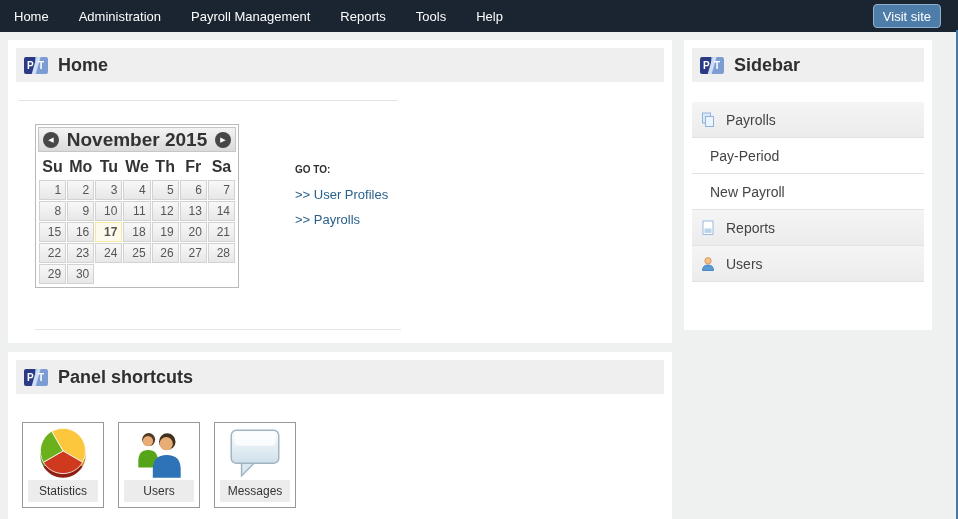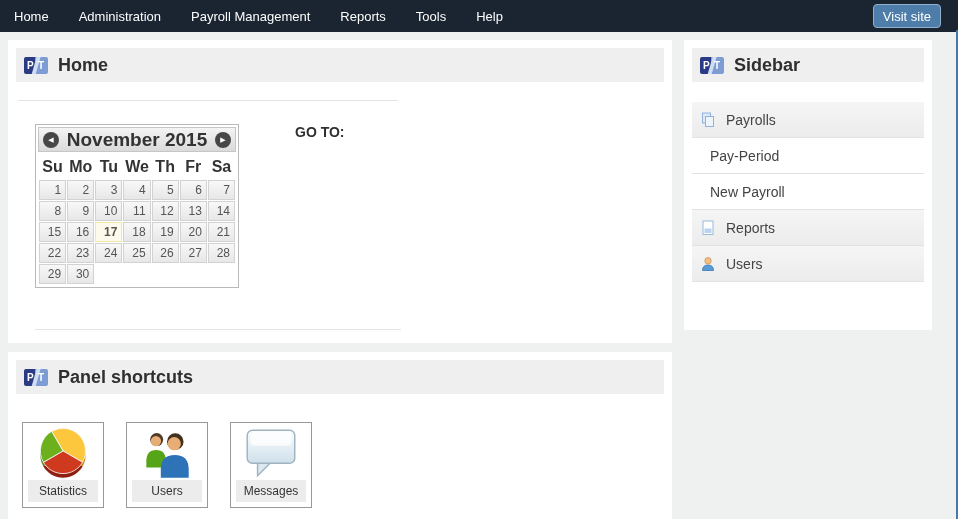--- a/index.html
+++ b/index.html
@@ -39,25 +39,25 @@
   .cal-nav.prev { left:4px; }
   .cal-nav.next { right:4px; }
   .cal-table { border-collapse:separate; border-spacing:1px; width:100%; margin-top:1px; }
   .cal-table th { font-size:16px; font-weight:bold; color:#333; padding:4px 0 3px; text-align:center; width:27px; }
   .cal-table td { padding:0; }
   .cal-table td .day { display:block; background:linear-gradient(#f8f8f8,#e7e7e7); border:1px solid #d2d2d2; color:#555; font-size:12px; text-align:right; padding:2px 4px 2px 0; cursor:pointer; }
   .cal-table td.today .day { background:#fdfaeb; border-color:#f5e7a4;font-weight:bold; }
 
   
   .goto { position:absolute; left:287px; top:84px; }
-  .goto-heading { font-size:14px; font-weight:bold; color:#2f2f2f; margin-bottom:12px; }
+  .goto-heading { font-size:10px; font-weight:bold; color:#2f2f2f; margin-bottom:12px;margin-top:40px; }
   .goto-link { display:block; font-size:13px; color:#2a618c; margin-bottom:10px; text-decoration:none; cursor:pointer; }
 
   
-  .shortcut-row { position:absolute; left:14px; top:70px; display:flex; gap:22px; }
+  .shortcut-row { position:absolute; left:14px; top:70px; display:flex; gap:14px; }
   .shortcut-box { width:82px; height:86px; border:1px solid #989898; background:#fff; position:relative; cursor:pointer; }
   .shortcut-icon { display:flex; justify-content:center; margin-top:3px; }
   .shortcut-label { position:absolute; bottom:5px; left:5px; right:5px; height:22px; background:#ececec; font-size:12px; color:#333; text-align:center; line-height:22px; }
 
   
   .side-list { margin:20px 8px 0 8px; }
   .side-row { height:36px; display:flex; align-items:center; border-bottom:1px solid #e2e2e2; font-size:14px; color:#444; cursor:pointer; }
   .side-row.header { background:linear-gradient(#f5f5f5,#ececec); padding-left:8px; }
   .side-row.sub { background:#fff; padding-left:18px; }
   .side-row .s-icon { margin-right:10px; display:flex; }
@@ -211,20 +211,24 @@
               <td class="empty"></td>
               <td class="empty"></td>
               <td class="empty"></td>
             </tr>
           </tbody>
       </table>
     </div>
 
     <div class="goto">
       <div class="goto-heading">GO TO:</div>
+      <div id="goto-links">
+          <a class="goto-link">&gt;&gt; User Profiles</a>
+          <a class="goto-link">&gt;&gt; Payrolls</a>
+        </div>
     </div>
 
     <hr class="divider" id="hr2">
   </div>
 
   <div class="panel" id="shortcuts-panel">
     <div class="panel-header">
       <span class="pt-logo">
         <span class="slash"></span>
         <span class="p">P</span>

